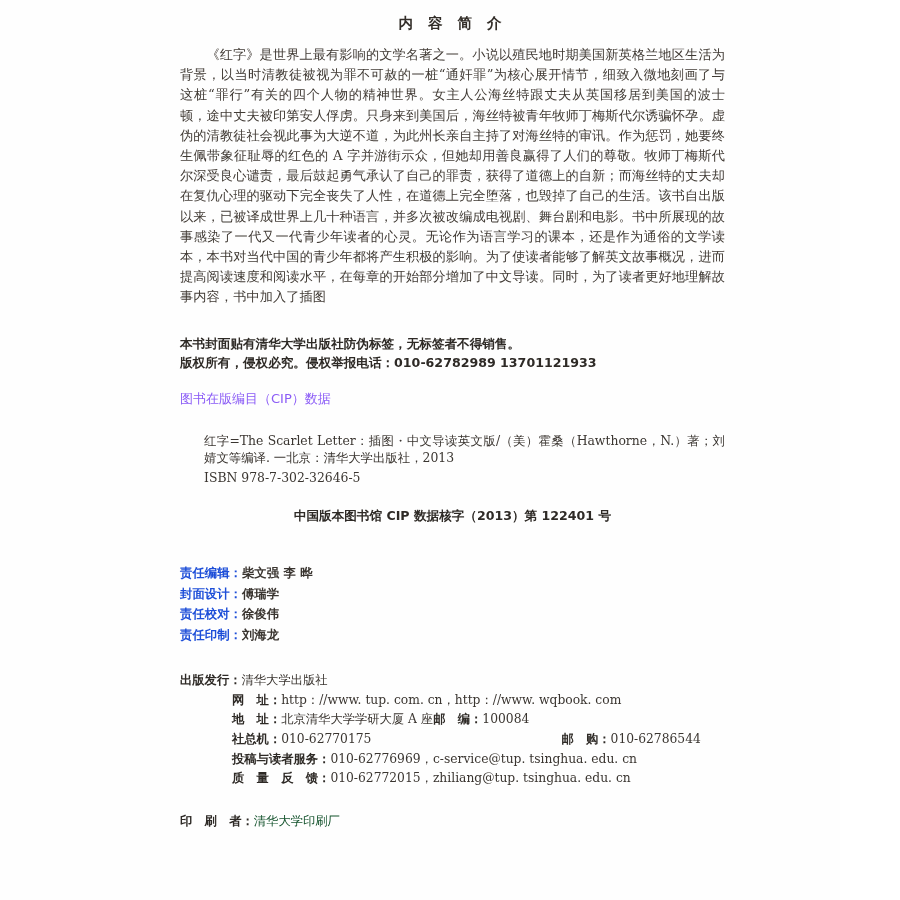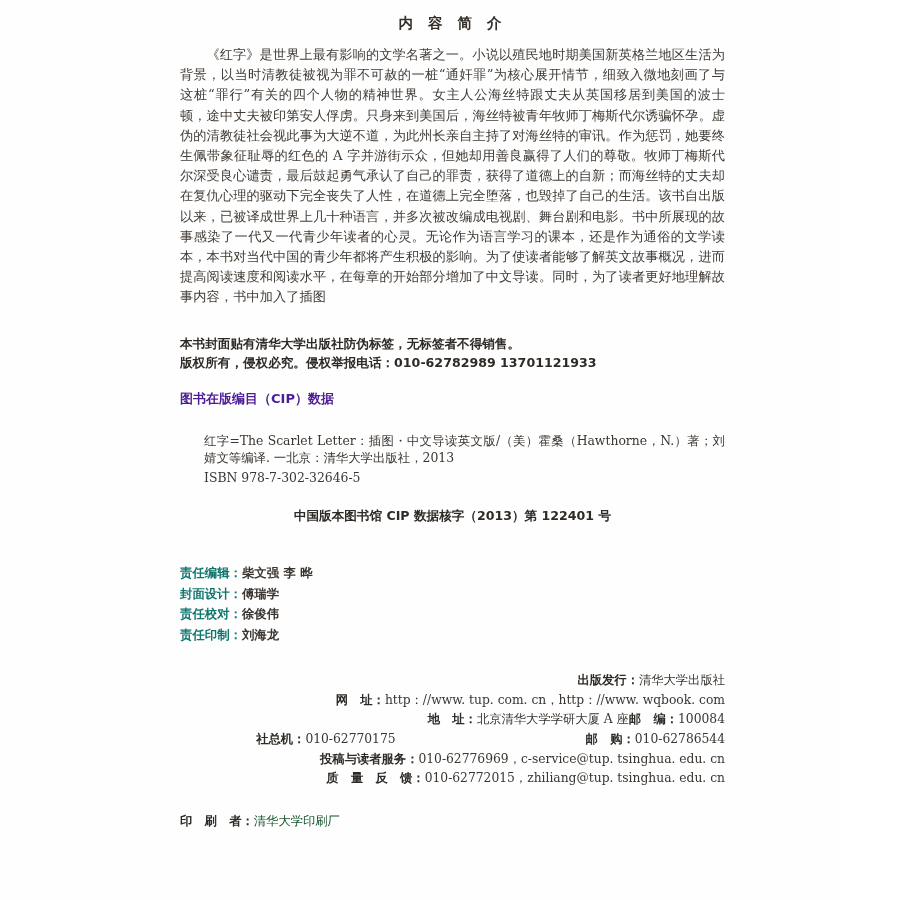--- a/index.html
+++ b/index.html
@@ -62,22 +62,22 @@
     font-weight: bold;
     line-height: 19px;
     color: #2e2a26;
     font-family: "DejaVu Sans", "Liberation Sans", sans-serif;
   }
   .notice div { white-space: nowrap; }
 
   
   .cip-heading {
     font-size: 13px;
-    font-weight: bold;
-    color: #4c1d95;
+    font-weight: normal;
+    color: #8b5cf6;
     font-family: "DejaVu Sans", "Liberation Sans", sans-serif;
     margin-top: 18px;
     margin-bottom: 12px;
   }
   .cip-body {
     padding-left: 24px;
     font-size: 12.4px;
     line-height: 17.5px;
     color: #3a3530;
   }
@@ -108,36 +108,36 @@
   
   .staff {
     margin-top: 38px;
     font-size: 12.4px;
     line-height: 20.5px;
     font-family: "DejaVu Sans", "Liberation Sans", sans-serif;
   }
   .staff .row { white-space: nowrap; }
   .staff .lbl {
     font-weight: bold;
-    color: #0f766e;
+    color: #1d4ed8;
     display: inline-block;
   }
   .staff .val {
     color: #3a3530;
     font-weight: bold;
   }
 
   
   .pubinfo {
     margin-top: 26px;
     font-size: 12.3px;
     line-height: 19.6px;
     font-family: "DejaVu Sans", "Liberation Sans", sans-serif;
   }
-  .pubinfo .row { white-space: nowrap; text-align: right; }
+  .pubinfo .row { white-space: nowrap; }
   .pubinfo .lbl {
     font-weight: bold;
     color: #2e2a26;
   }
   .pubinfo .val {
     color: #3a3530;
     font-family: "DejaVu Serif", "Liberation Serif", serif;
   }
   .pubinfo .indent { padding-left: 52px; }
 

